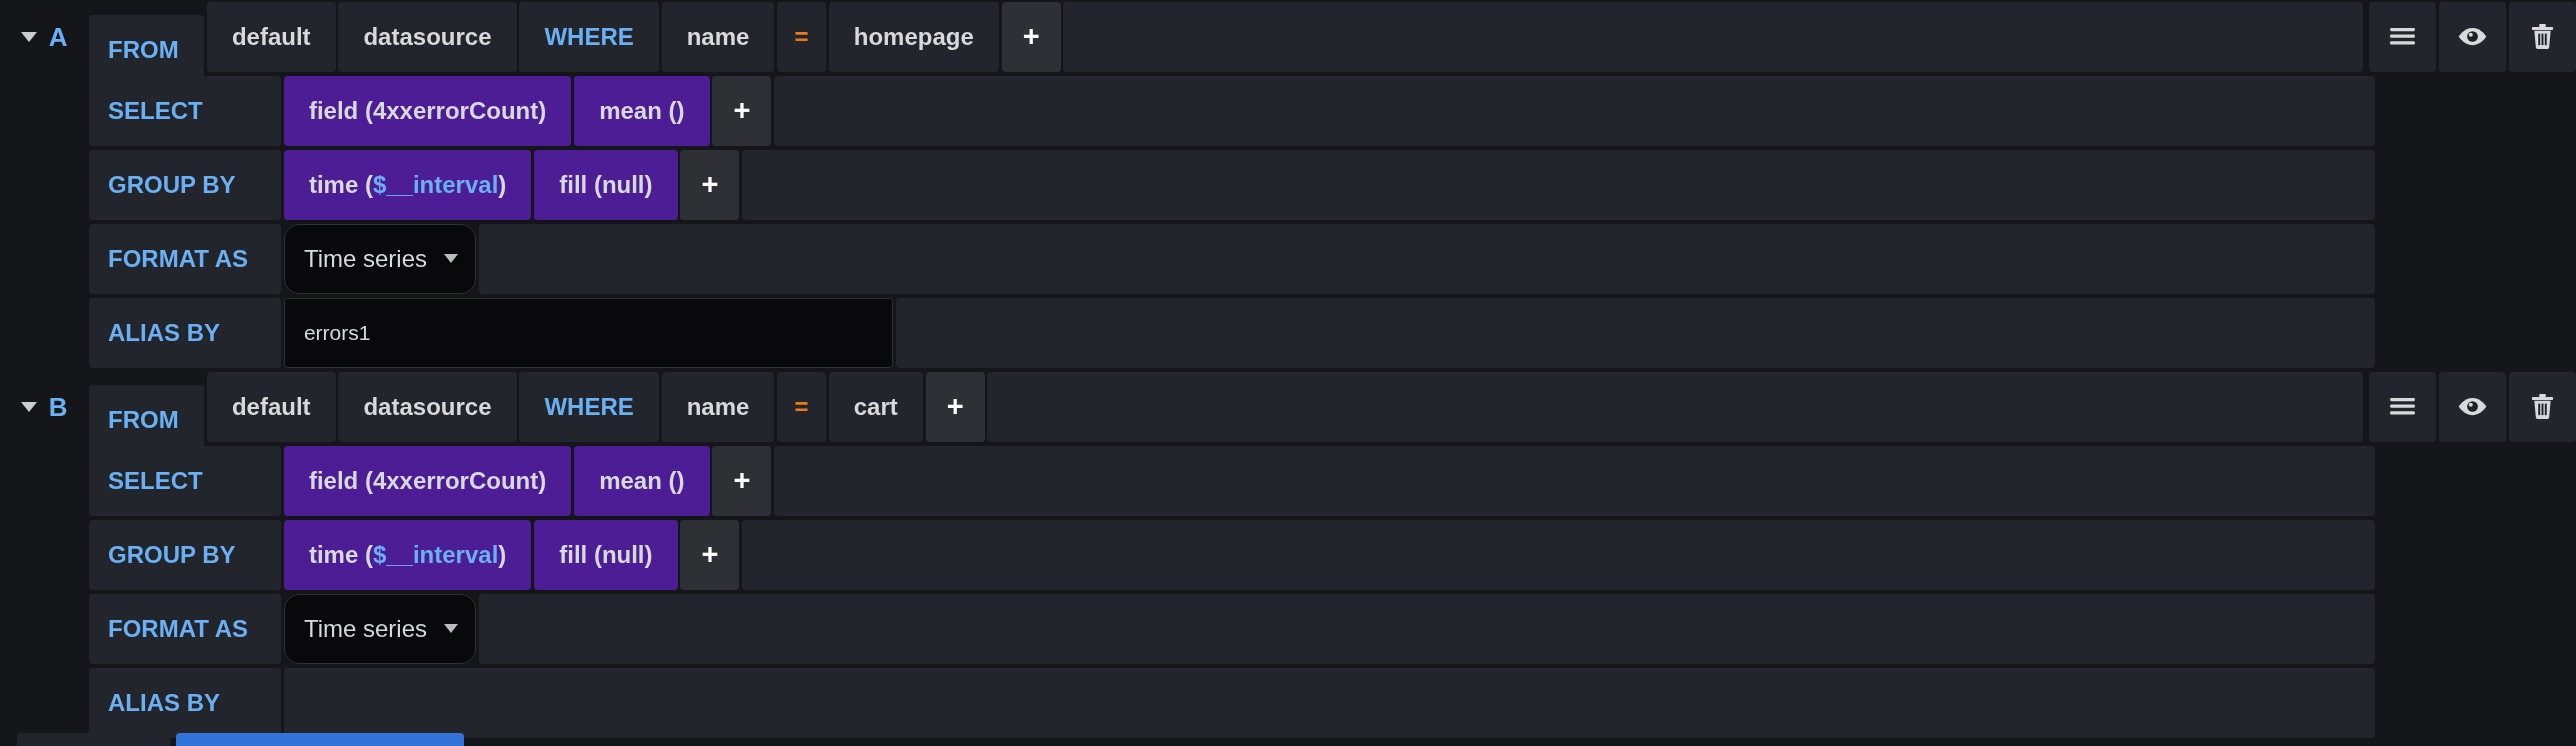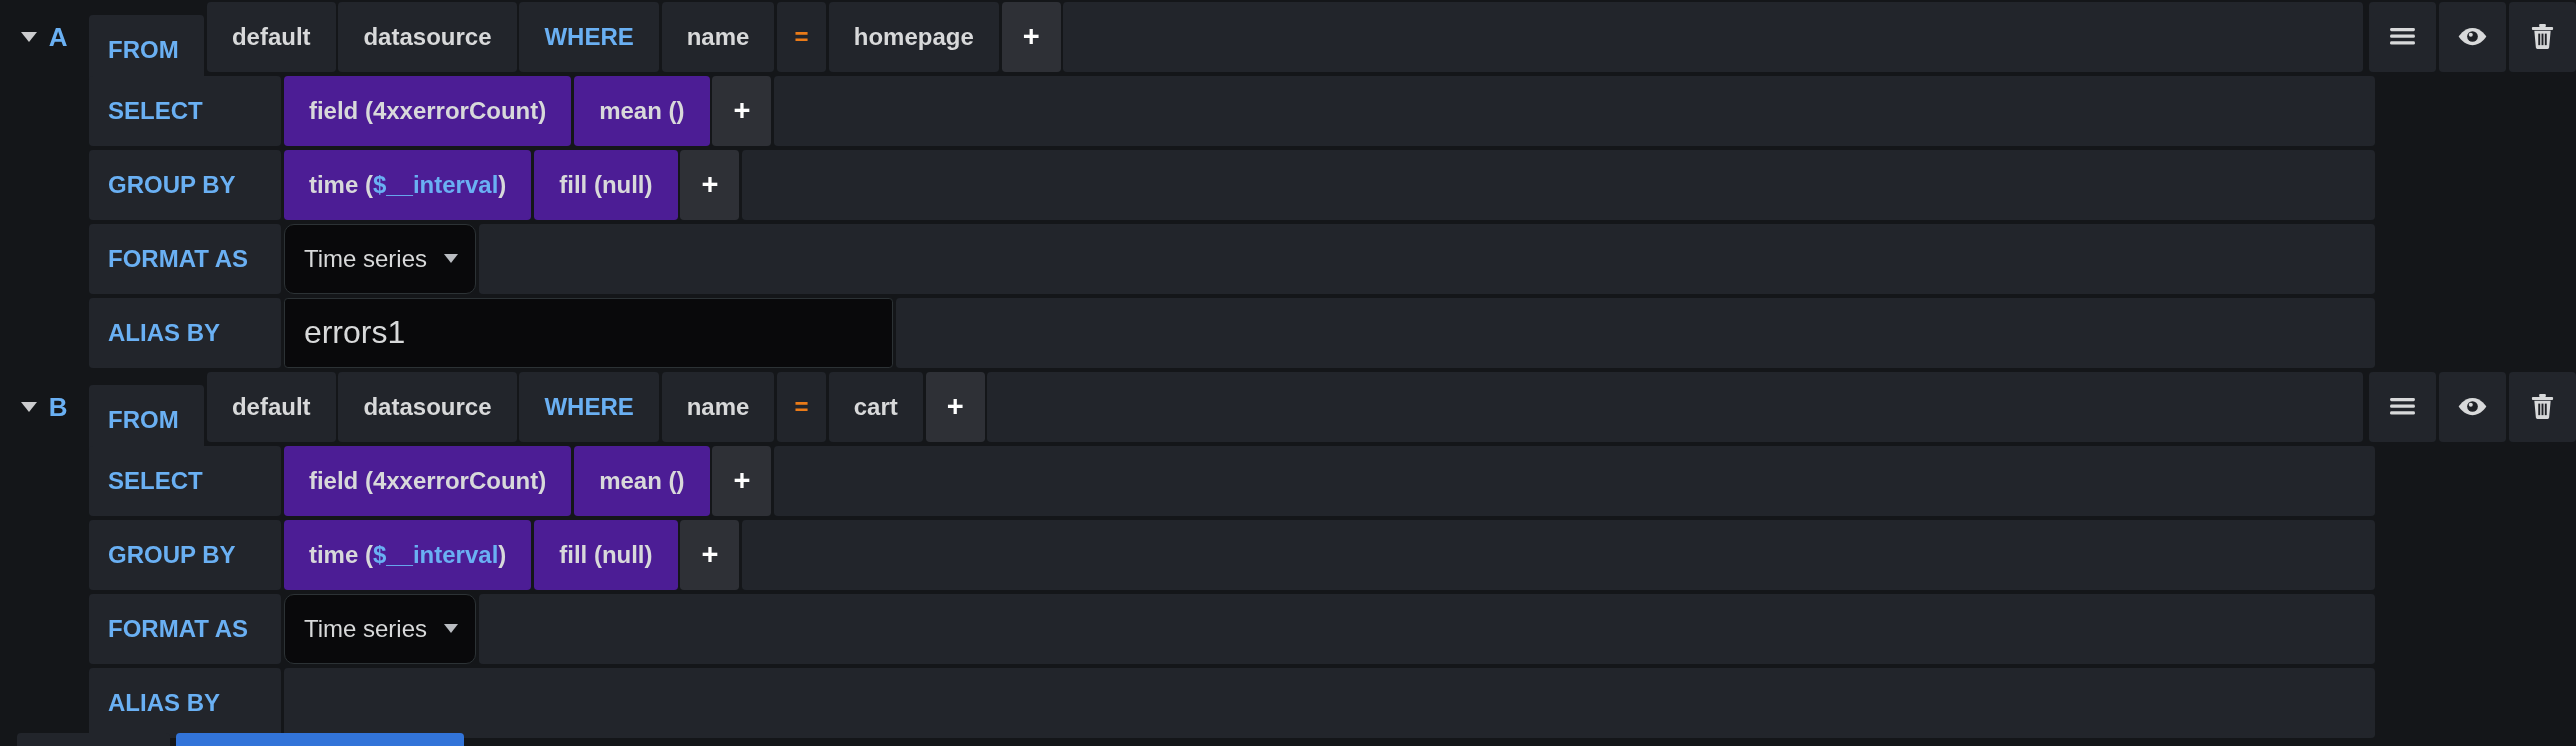--- a/index.html
+++ b/index.html
@@ -113,21 +113,21 @@
     background: #22252b;
     border-radius: 3.8px;
     height: 70px;
     margin-right: 2.9px;
   }
 
   
   .select-box {
     background: #09090b;
     border: 1px solid #2c3235;
-    border-radius: 10px;
+    border-radius: 15px;
     height: 70px;
     width: 192px;
     display: flex;
     align-items: center;
     justify-content: space-between;
     padding: 0 17.3px 0 19px;
     color: #d8d9da;
     font-size: 24px;
     margin-right: 2.9px;
     cursor: pointer;
@@ -145,21 +145,21 @@
   .text-input {
     background: #09090b;
     border: 1px solid #2c3235;
     border-radius: 3.8px;
     height: 70px;
     width: 609px;
     display: flex;
     align-items: center;
     padding: 0 19px;
     color: #d8d9da;
-    font-size: 32px;
+    font-size: 21px;
     margin-right: 2.9px;
     cursor: text;
   }
 
   
   .actions {
     display: flex;
     align-items: stretch;
     gap: 2.9px;
     margin-left: 2.9px;

